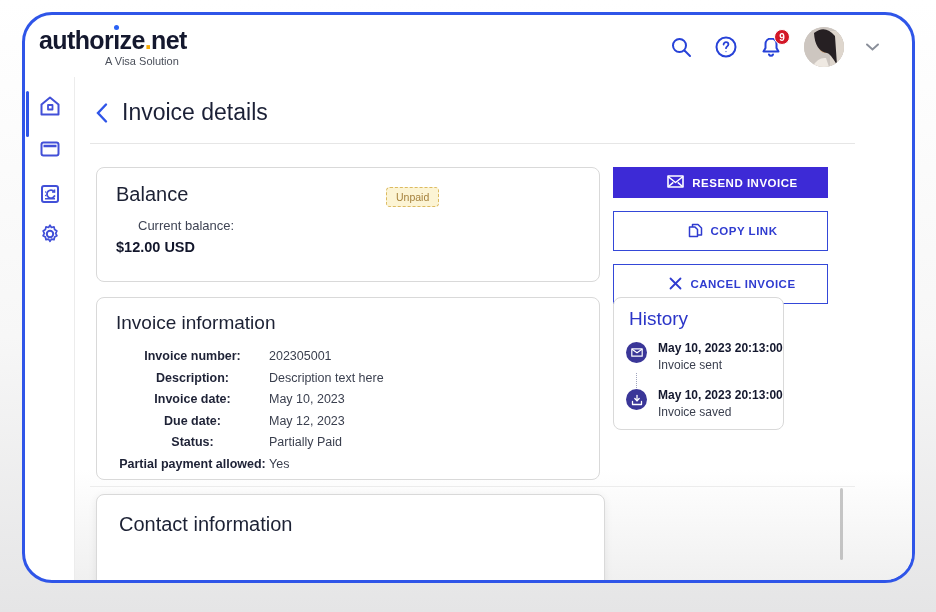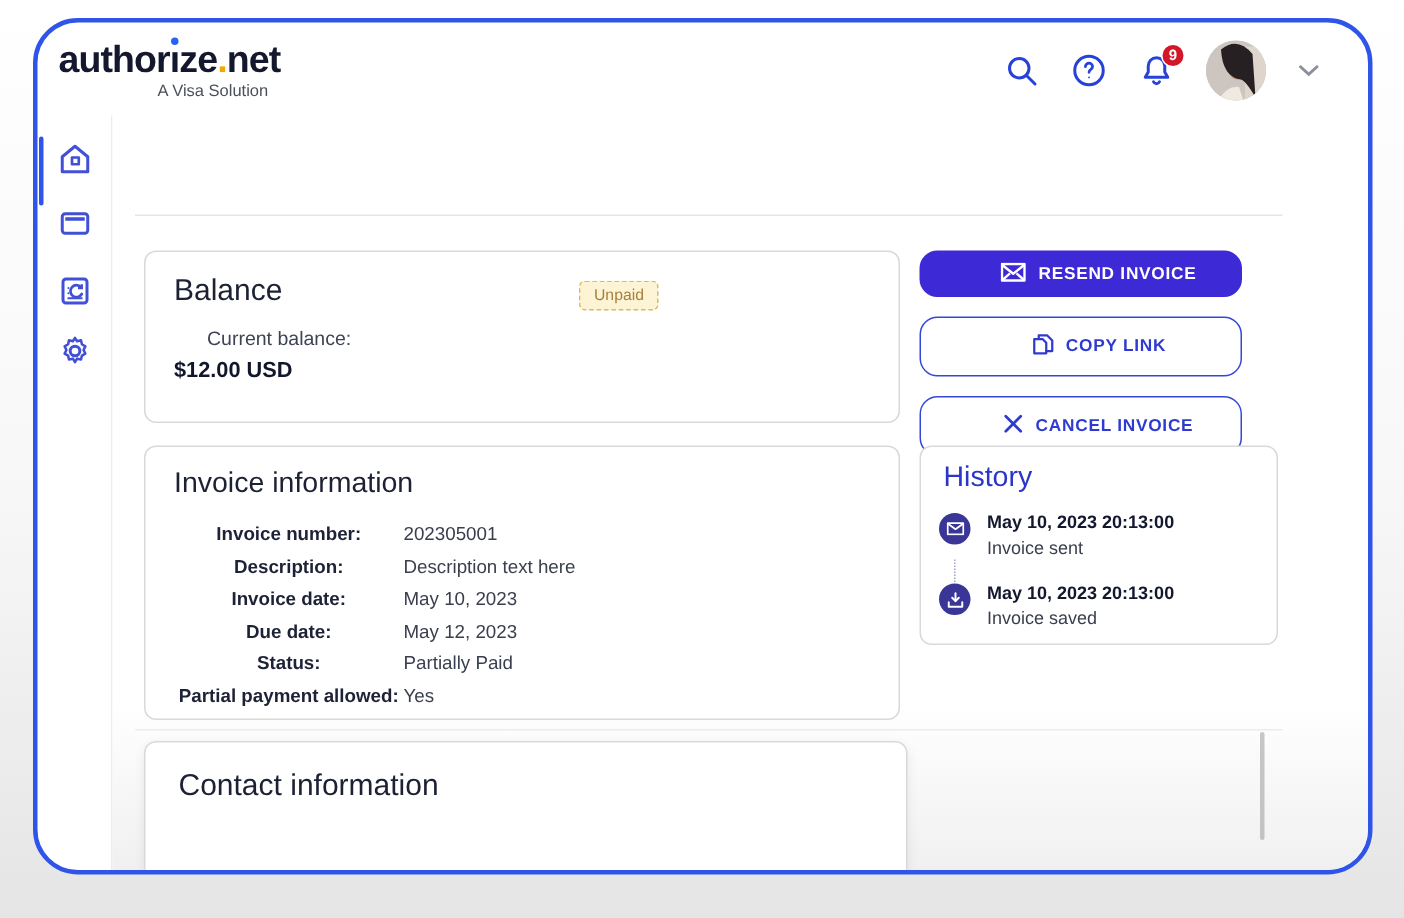--- a/index.html
+++ b/index.html
@@ -59,34 +59,34 @@
   .unpaid-badge {
     position:absolute; left:289px; top:19px; font-size:10.5px; color:#a5813c;
     background:#fcf4d4; border:1px dashed #dcba60; border-radius:4px; padding:3px 9px;
   }
   .bal-field { position:absolute; top:50px; }
   .bal-field .f-label { font-size:13px; color:#3f4454;margin-left:22px; }
   .bal-field .f-value { font-size:14.5px; font-weight:bold; color:#12162b; margin-top:6px; }
   
   .actions { position:absolute; left:538px; top:90px; width:215px; }
   .btn {
-    width:215px; height:31px; border-radius:12px; display:flex; align-items:center; justify-content:center;
+    width:215px; height:31px; border-radius:0; display:flex; align-items:center; justify-content:center;
     gap:8px; font-size:11.5px; font-weight:bold; letter-spacing:.5px; cursor:pointer; margin-bottom:13px;padding-left:24px;
   }
   .btn-primary { background:#3D2AD6; color:#fff; border:1px solid #3D2AD6; }
   .btn-outline { background:#fff; color:#2F3BD0; border:1.5px solid #3448D8; height:40px; }
   
   .invoice-card { left:21px; top:220px; width:504px; height:183px;text-align:center; }
   .card-title { position:absolute; left:19px; top:14px; font-size:19px; color:#1c2134; }
   .info-rows { position:absolute; left:19px; top:48px; right:10px; }
   .info-row { display:flex; line-height:21.5px; }
   .info-row .i-label { width:153px; font-size:12.5px; font-weight:bold; color:#1e2236; }
   .info-row .i-value { font-size:12.5px; color:#3a3f4e; }
   
-  .history-card { left:538px; top:220px; width:239px; height:133px; }
+  .history-card { left:538px; top:220px; width:171px; height:133px; }
   .history-title { position:absolute; left:15px; top:10px; font-size:19px; color:#2b35c8; }
   .hist-events { position:absolute; left:12px; top:44px; }
   .hist-event { display:flex; gap:11px; }
   .hist-icon { width:21px; height:21px; border-radius:50%; background:#3a3698; flex:0 0 auto;
                display:flex; align-items:center; justify-content:center; }
   .hist-ts { font-size:12px; font-weight:bold; color:#14182e; line-height:1.1; }
   .hist-desc { font-size:12px; color:#3a3f4e; margin-top:3px; }
   .hist-line { border-left:1.5px dotted #a0a5bd; height:15px; margin:1px 0 1px 10px; }
   
   .contact-card { left:21px; top:417px; width:509px; height:115px; box-shadow:0 2px 8px rgba(0,0,0,.07); }
@@ -179,20 +179,28 @@
         <svg width="24" height="24" viewBox="0 0 24 24" fill="none" stroke="#4250d8" stroke-width="2">
           <circle cx="12" cy="12" r="3.2"></circle>
           <path d="M12 3.2 l1.4 2.3 2.6-.6 .6 2.6 2.3 1.4 -1.2 2.4 1.2 2.4 -2.3 1.4 -.6 2.6 -2.6-.6 -1.4 2.3 -1.4-2.3 -2.6.6 -.6-2.6 -2.3-1.4 1.2-2.4 -1.2-2.4 2.3-1.4 .6-2.6 2.6.6 Z" stroke-width="1.7" stroke-linejoin="round"></path>
         </svg>
       </span>
     </div>
   </div>
 
   <div class="main">
 
+    <div class="page-head">
+      <span class="back-btn">
+        <svg width="14" height="22" viewBox="0 0 14 22" fill="none" stroke="#2F55E8" stroke-width="2.4" stroke-linecap="round">
+          <polyline points="11,2.5 3,11 11,19.5"></polyline>
+        </svg>
+      </span>
+      <span class="page-title">Invoice details</span>
+    </div>
     <div class="title-divider"></div>
 
     <div class="card balance-card">
       <div class="balance-title">Balance</div>
       <div class="unpaid-badge">Unpaid</div>
       <div class="bal-field" style="left:19px;">
         <div class="f-label">Current balance:</div>
         <div class="f-value">$12.00 USD</div>
       </div>
     </div>

